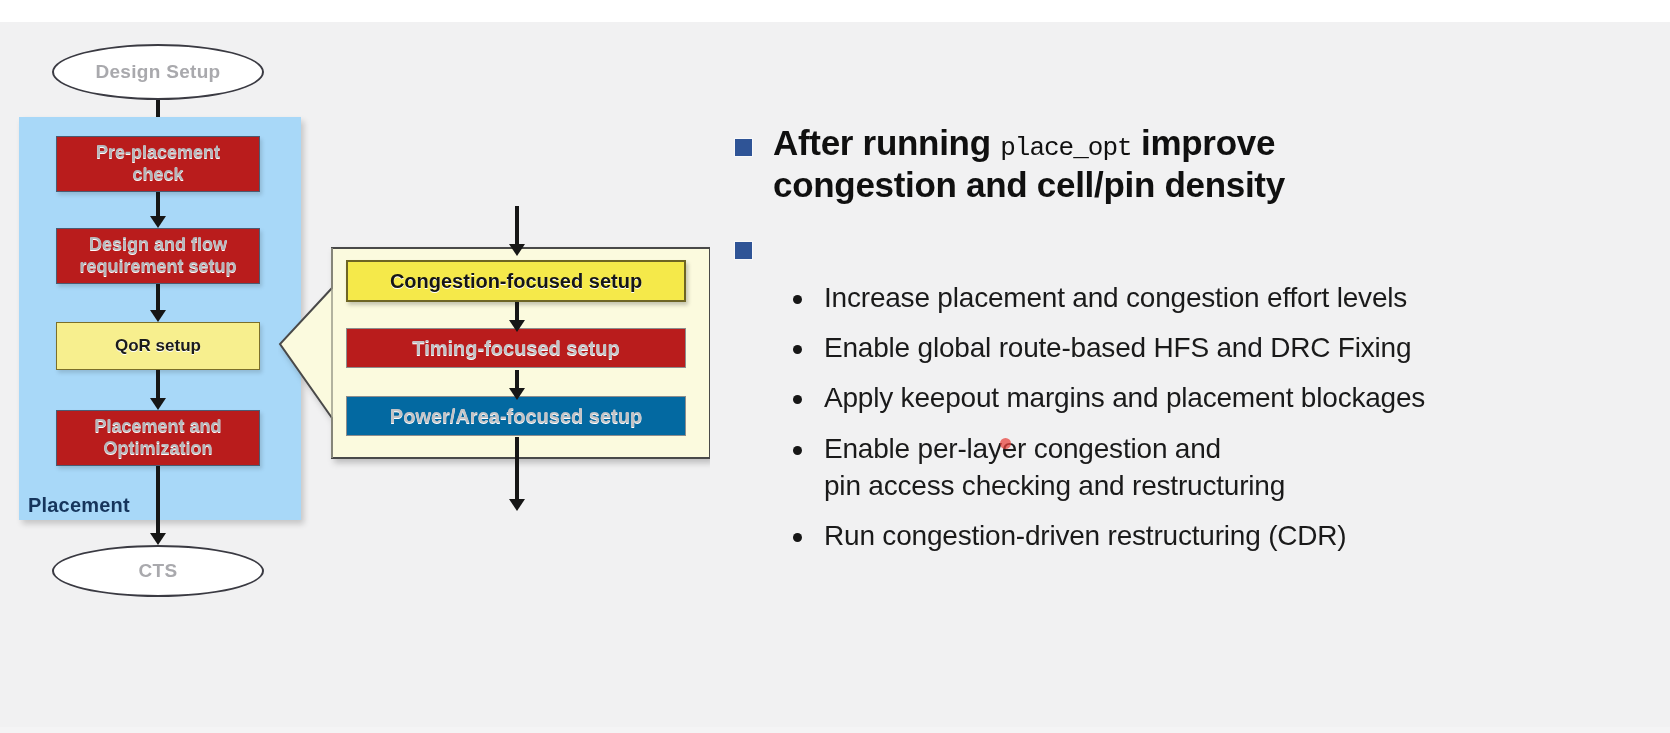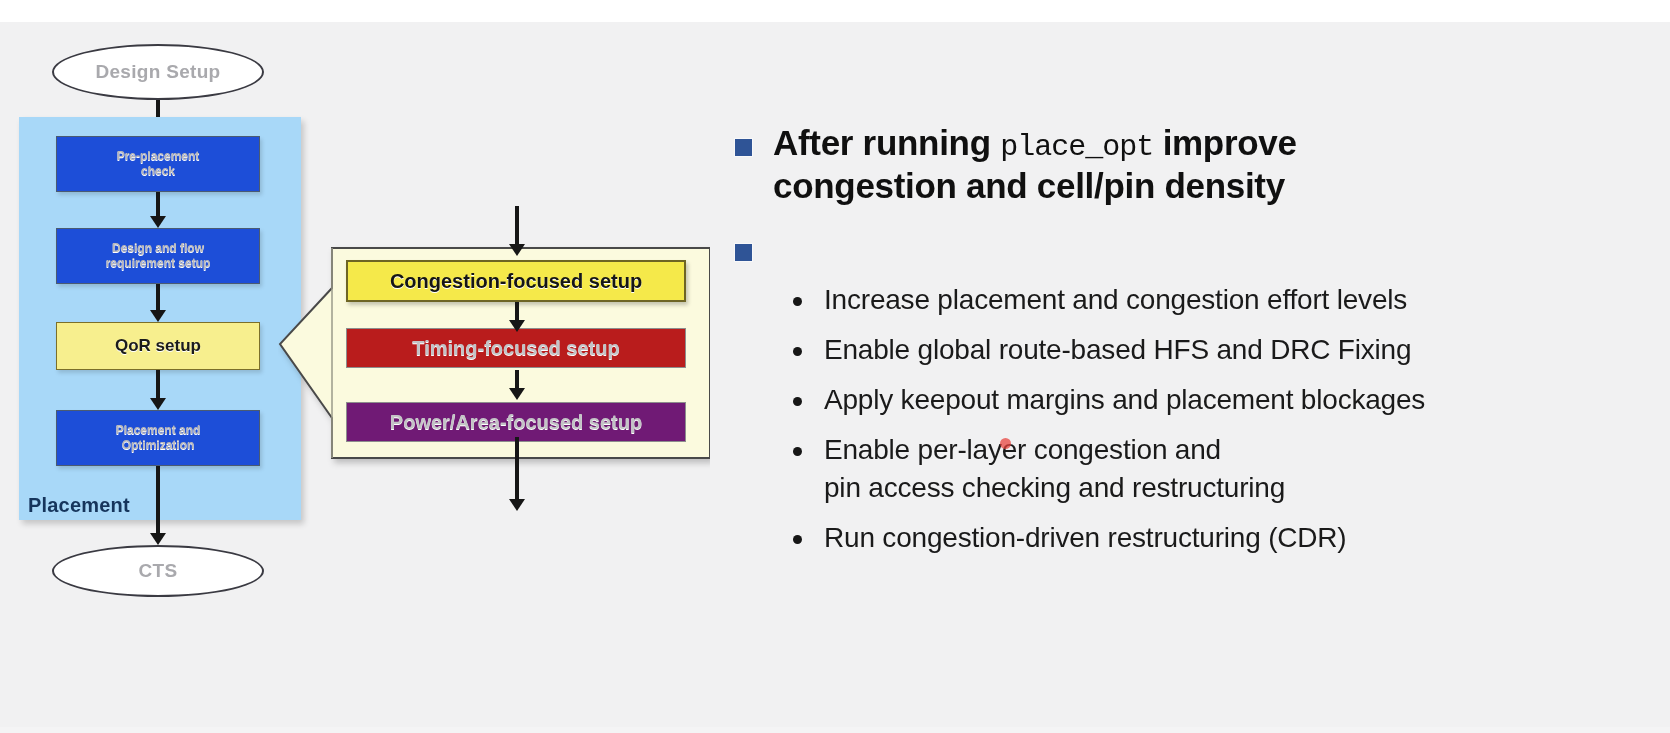--- a/index.html
+++ b/index.html
@@ -51,25 +51,25 @@
   #placement-label{
     position:absolute;left:28px;top:494px;
     color:#16355c;font-weight:bold;font-size:20px;
     letter-spacing:.2px;
   }
 
   .fbox{
     position:absolute;
     box-sizing:border-box;
     border:1.6px solid #4a5b72;
-    background:#1d4ed8;
+    background:#b91c1c;
     display:flex;align-items:center;justify-content:center;
     text-align:center;
     font-weight:bold;
-    font-size:12px;
+    font-size:18px;
     line-height:1.22;
     color:#b7b7bb;
     text-shadow:0 1px 0 #fff;
     box-shadow:2px 3px 4px rgba(0,0,0,.14);
   }
   #box-pre{left:56px;top:136px;width:204px;height:56px;}
   #box-dfr{left:56px;top:228px;width:204px;height:56px;}
   #box-qor{
     left:56px;top:322px;width:204px;height:48px;
     background:#f7ef8e;
@@ -114,22 +114,22 @@
     color:#151515;
     box-shadow:2px 3px 4px rgba(0,0,0,.22);
   }
   #cbox-time{
     left:68px;top:102px;width:340px;height:40px;
     background:#b91c1c;
     border:1.6px solid #8d8d8d;
     color:#c3c3c6;
   }
   #cbox-pow{
-    left:68px;top:176px;width:340px;height:40px;
-    background:#701a75;
+    left:68px;top:170px;width:340px;height:40px;
+    background:#0369a1;
     border:1.6px solid #8d8d8d;
     color:#c3c3c6;
   }
 
   
   #content{
     position:absolute;left:735px;top:122px;width:920px;
   }
   .main-item{display:flex;align-items:flex-start;margin-bottom:20px;}
   .sq-bullet{
@@ -143,21 +143,21 @@
     font-size:35px;
     line-height:1.18;
     color:#101010;
     letter-spacing:-.3px;
     max-width:690px;
     font-stretch:condensed;
   }
   .mono{
     font-family:"Liberation Mono","DejaVu Sans Mono",monospace;
     font-weight:normal;
-    font-size:30px;
+    font-size:26px;
     letter-spacing:-1px;
   }
   #sublist{margin-top:6px;margin-left:58px;}
   .sub-item{display:flex;align-items:flex-start;margin-bottom:13px;}
   .dot-bullet{
     width:9px;height:9px;flex:0 0 9px;border-radius:50%;
     background:#161616;margin-top:16px;margin-right:22px;
   }
   .sub-text{
     font-size:28px;

